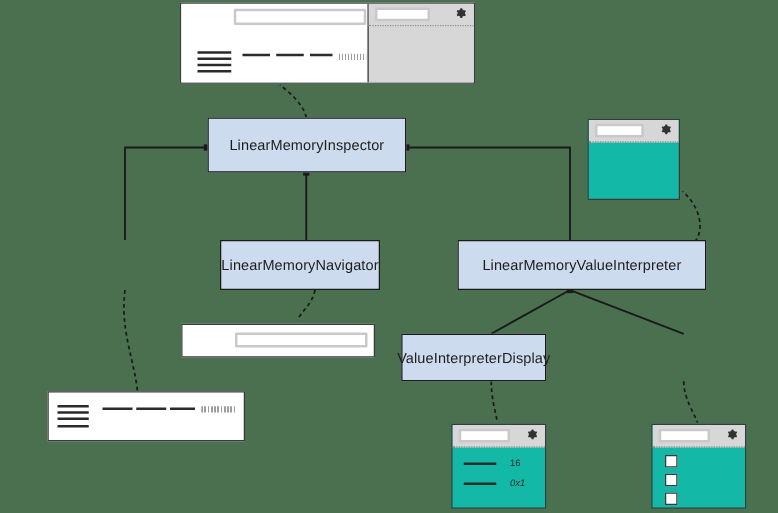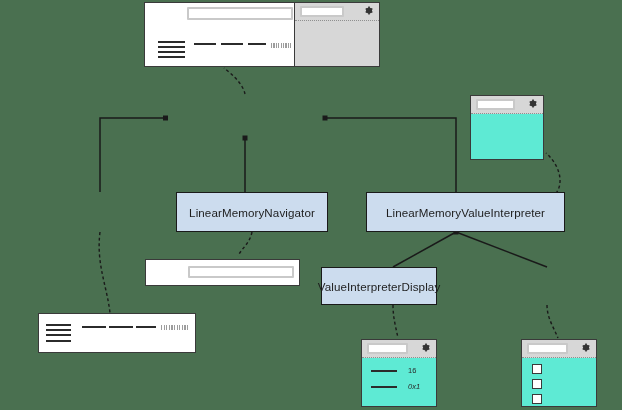--- a/index.html
+++ b/index.html
@@ -28,21 +28,21 @@
 
   
   .mock{
     position:absolute;
     box-sizing:border-box;
     border:1.4px solid #3a3a3a;
     background:#ffffff;
     z-index:3;
     overflow:hidden;
   }
-  .mock.grey{background:#5eead4;}
+  .mock.grey{background:#14b8a6;}
 
   .mock-split{display:flex;height:100%;}
   .mock-left{background:#fff;height:100%;position:relative;}
   .mock-right{background:#d7d7d7;height:100%;position:relative;border-left:1.4px solid #3a3a3a;}
 
   .titlebar{
     position:relative;height:17px;background:#d7d7d7;
     border-bottom:1px dotted #8f8f8f;
   }
 
@@ -191,23 +191,26 @@
         <svg width="9" height="9" viewBox="0 0 24 24" fill="#333">
           <path d="M12 8a4 4 0 100 8 4 4 0 000-8zm9.4 4c0-.6-.05-1.2-.15-1.75l2.1-1.6-2-3.45-2.5 1a8.6 8.6 0 00-3-1.75L15.4 1.5h-4l-.45 2.95a8.6 8.6 0 00-3 1.75l-2.5-1-2 3.45 2.1 1.6a9.7 9.7 0 000 3.5l-2.1 1.6 2 3.45 2.5-1a8.6 8.6 0 003 1.75l.45 2.95h4l.45-2.95a8.6 8.6 0 003-1.75l2.5 1 2-3.45-2.1-1.6c.1-.55.15-1.15.15-1.75z"></path>
         </svg>
       </div>
     </div>
     <div class="chk" style="left:10px;top:24px;"></div>
     <div class="chk" style="left:10px;top:39px;"></div>
     <div class="chk" style="left:10px;top:54px;"></div>
   </div>
 
-
-
-  <div class="node" style="left:176px;top:192px;width:152px;height:40px;">
+  <div class="node" style="left:166px;top:94px;width:159px;height:44px;">
+    <span>LinearMemoryInspector</span>
+  </div>
+
+
+  <div class="node" style="left:176px;top:192px;width:128px;height:40px;">
     <span>LinearMemoryNavigator</span>
   </div>
 
   <div class="node" style="left:366px;top:192px;width:199px;height:40px;">
     <span>LinearMemoryValueInterpreter</span>
   </div>
 
   <div class="node" style="left:321px;top:267px;width:116px;height:38px;">
     <span>ValueInterpreterDisplay</span>
   </div>

